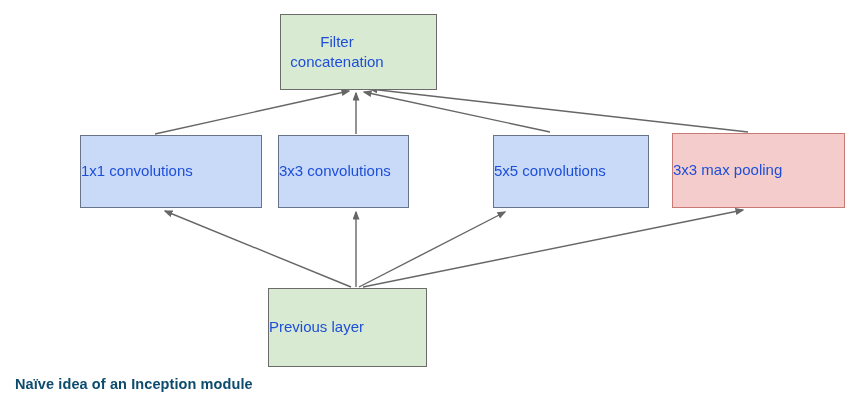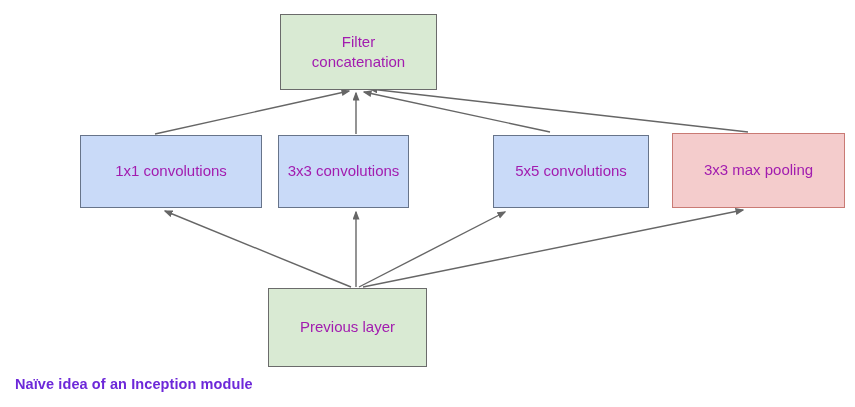--- a/index.html
+++ b/index.html
@@ -18,24 +18,24 @@
   #arrows {
     position: absolute;
     left: 0; top: 0;
     width: 855px;
     height: 407px;
   }
   .node {
     position: absolute;
     display: flex;
     align-items: center;
-    justify-content: center;
+    justify-content: flex-start;
     text-align: center;
     font-size: 15px;
-    color: #a21caf;
+    color: #1d4ed8;
     box-sizing: border-box;
     line-height: 1.35;
   }
   .node .lbl { display: inline-block; }
   #node-filter-concat {
     left: 280px; top: 14px; width: 157px; height: 76px;
     background: #d9ead3; border: 1.5px solid #6b6b6b;
   }
   #node-filter-concat .lbl { max-width: 112px; }
   #node-conv1x1 {
@@ -56,21 +56,21 @@
   }
   #node-previous {
     left: 268px; top: 288px; width: 159px; height: 79px;
     background: #d9ead3; border: 1.5px solid #6b6b6b;
   }
   #caption {
     position: absolute;
     left: 15px; top: 376px;
     font-size: 14.5px;
     font-weight: bold;
-    color: #6d28d9;
+    color: #0c4a6e;
     letter-spacing: 0.1px;
   }
   line.edge {
     stroke: #666666;
     stroke-width: 1.4;
   }
 </style>
 </head>
 <body>
 

